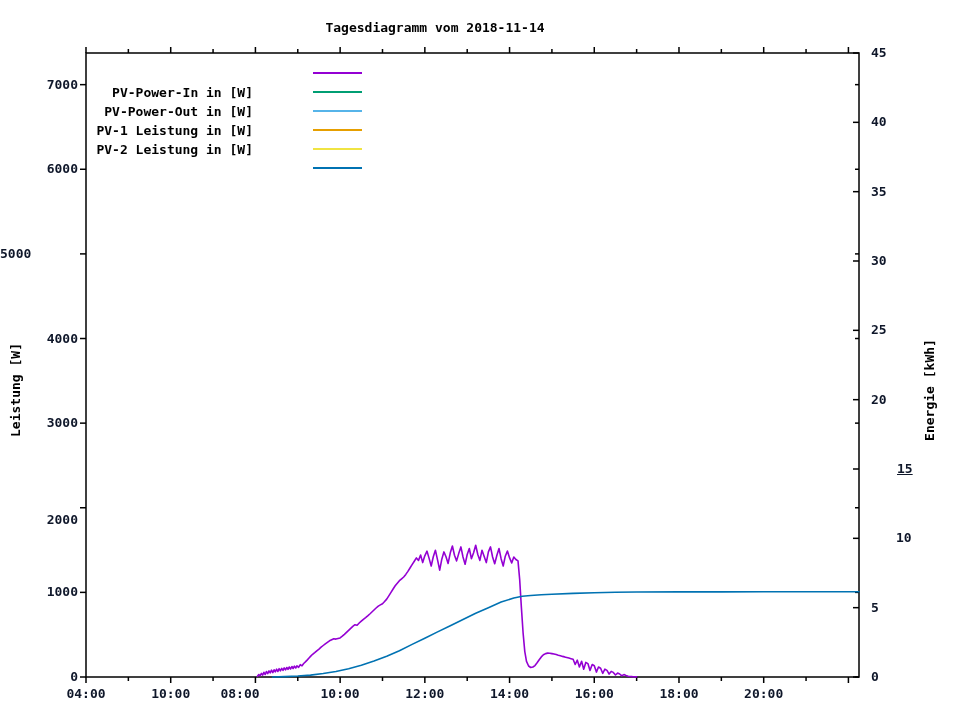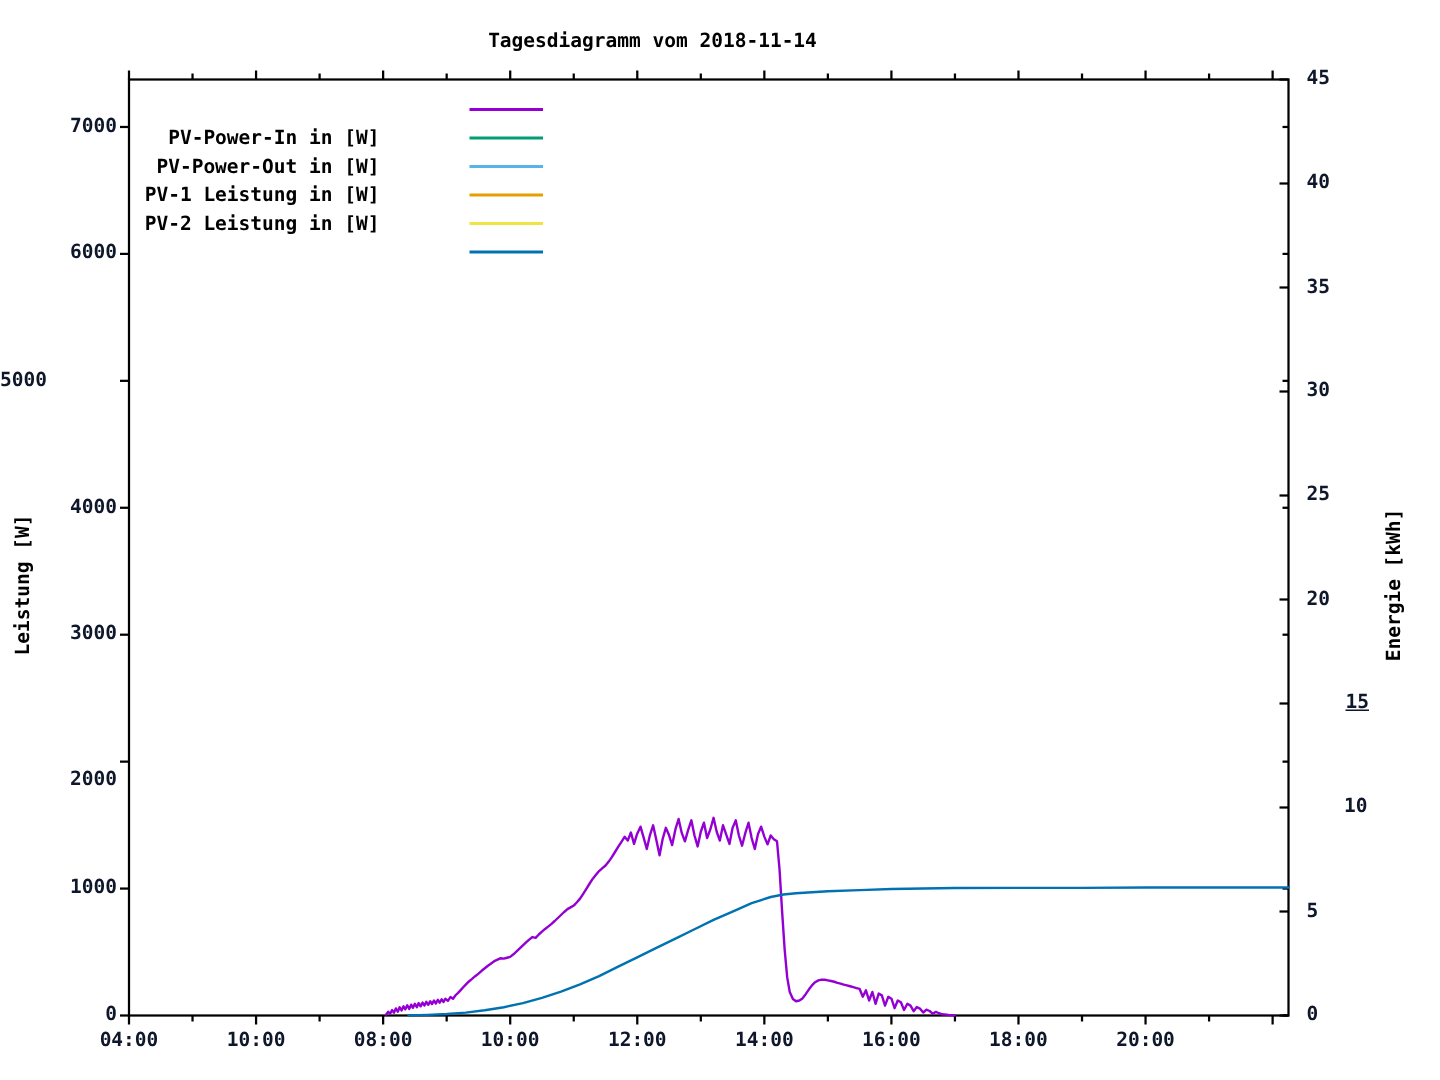--- a/index.html
+++ b/index.html
@@ -118,21 +118,21 @@
         <span class="swatch" style="background: rgb(240, 228, 66);"></span>
       </div>
       <div class="legend-row" style="top: 158.5px;">
         <span class="swatch" style="background: rgb(0, 114, 178);"></span>
       </div>
     </div>
 
   <div id="xlabels">
       <div class="ticklabel" style="left: 51px; top: 687px; width: 70px; text-align: center;">04:00</div>
       <div class="ticklabel" style="left: 135.712px; top: 687px; width: 70px; text-align: center;">10:00</div>
-      <div class="ticklabel" style="left: 220.425px; top: 687px; width: 70px; text-align: center;">08:00</div>
+      <div class="ticklabel" style="left: 220.425px; top: 687px; width: 70px; text-align: left;">08:00</div>
       <div class="ticklabel" style="left: 305.137px; top: 687px; width: 70px; text-align: center;">10:00</div>
       <div class="ticklabel" style="left: 389.849px; top: 687px; width: 70px; text-align: center;">12:00</div>
       <div class="ticklabel" style="left: 474.562px; top: 687px; width: 70px; text-align: center;">14:00</div>
       <div class="ticklabel" style="left: 559.274px; top: 687px; width: 70px; text-align: center;">16:00</div>
       <div class="ticklabel" style="left: 643.986px; top: 687px; width: 70px; text-align: center;">18:00</div>
       <div class="ticklabel" style="left: 728.699px; top: 687px; width: 70px; text-align: center;">20:00</div>
       <div class="ticklabel" style="left: 813.411px; top: 687px; width: 70px; text-align: center; margin-top: 40px;">22:00</div>
     </div>
   <div id="ylabels-left">
       <div class="ticklabel" style="left: 0px; top: 670px; width: 78px; text-align: right;">0</div>

